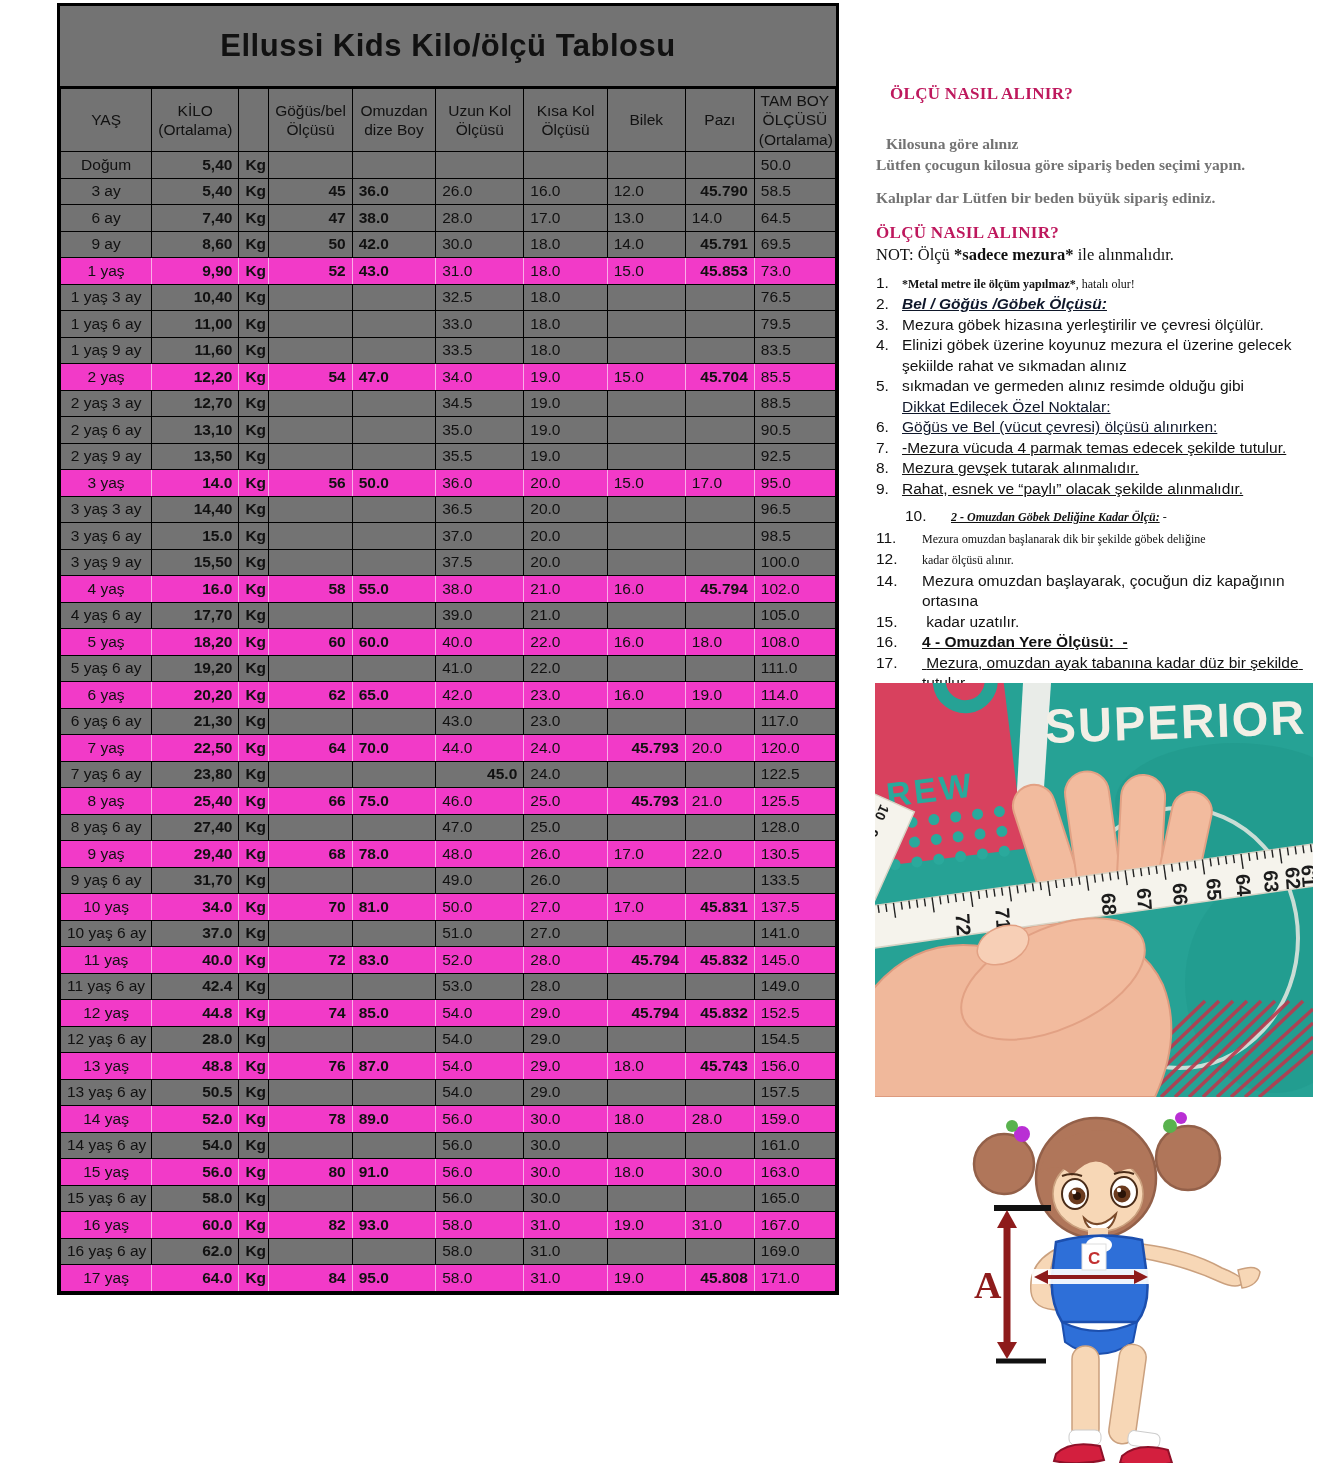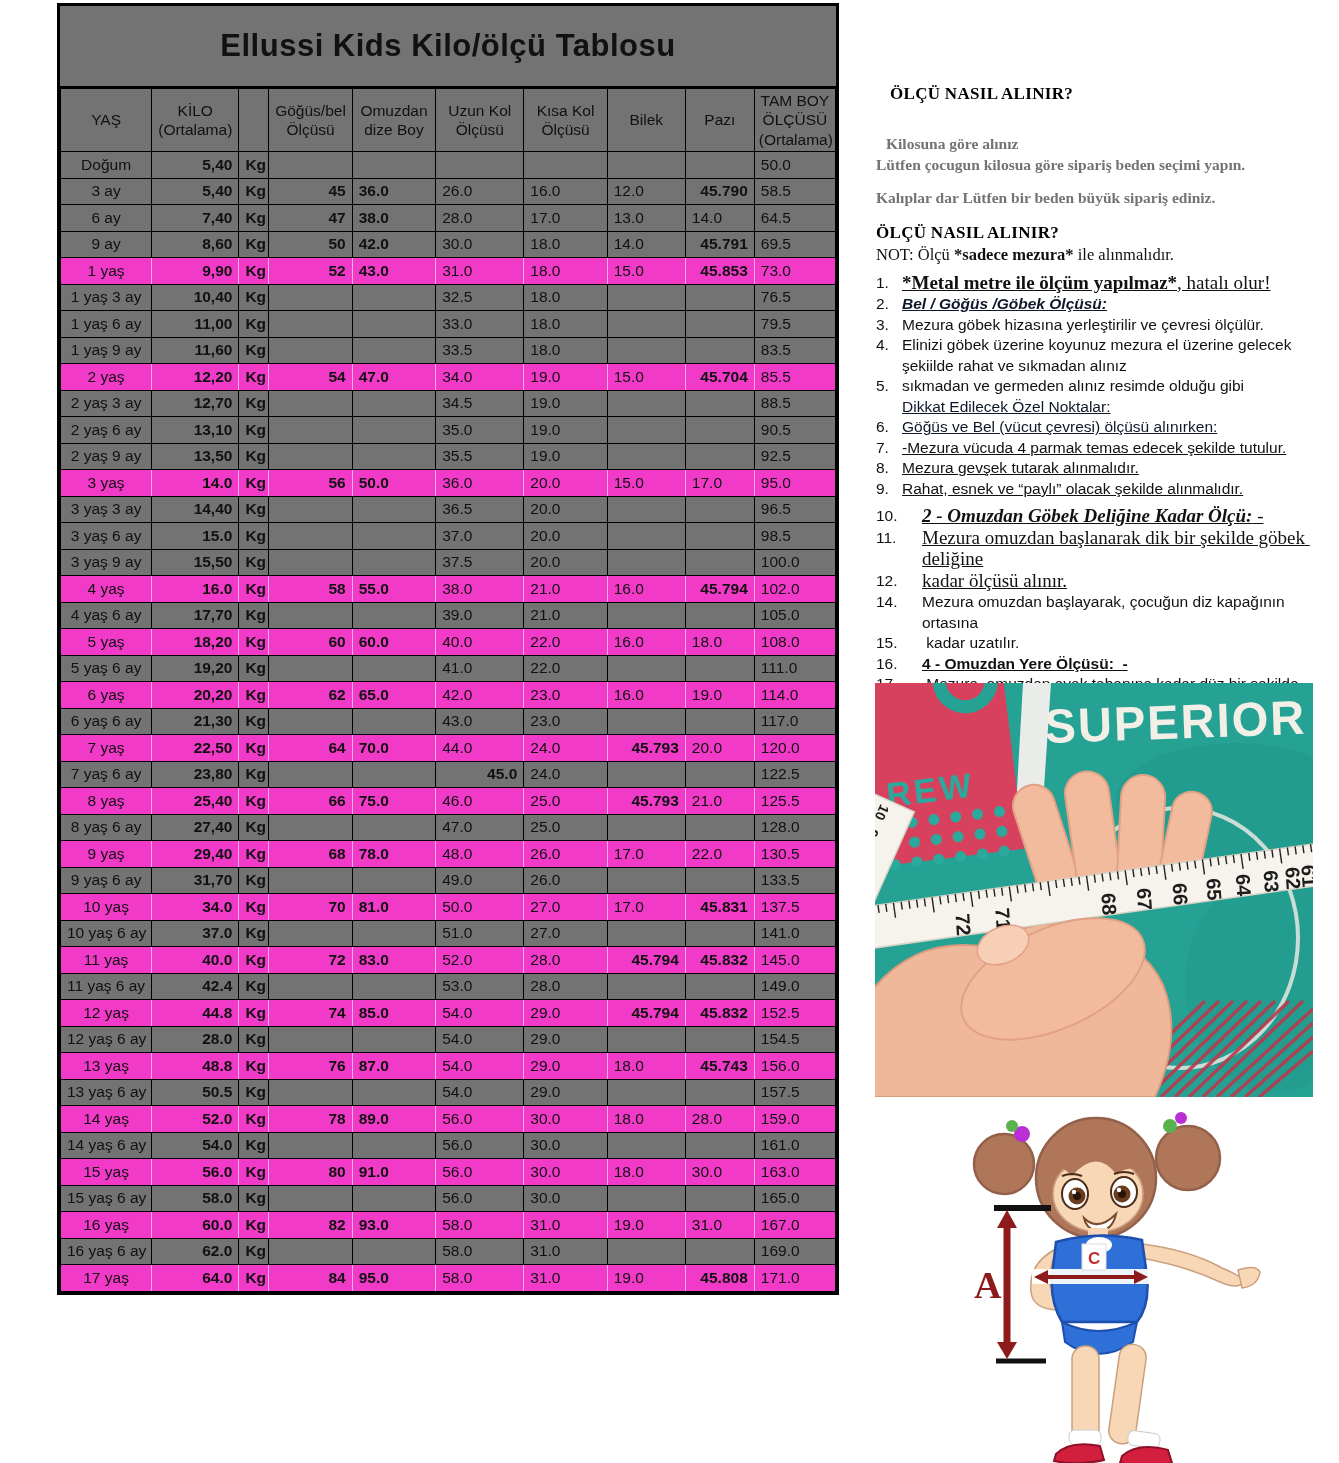--- a/index.html
+++ b/index.html
@@ -34,40 +34,40 @@
   td.c-omuz{text-align:left;font-weight:bold;}
   td.c-uzun,td.c-kisa,td.c-bilek,td.c-pazi,td.c-tam{text-align:left;}
   td.right{text-align:right;font-weight:bold;}
   tr.hl td{background:#f23ac8;}
   tr.hl td{border-left-color:#f9aee7;border-right-color:#f9aee7;}
   tr.hl td:first-child{border-left-color:#000;}
   tr.hl td:last-child{border-right-color:#000;}
   
   .panel{position:absolute;left:876px;top:84px;width:462px;}
   .h-red{
-    font-family:"Liberation Serif", serif;color:#000000;font-weight:bold;font-size:17px;
+    font-family:"Liberation Serif", serif;color:#be185d;font-weight:bold;font-size:17px;
     padding-left:14px;letter-spacing:.3px;
   }
   .intro{margin-top:30px;font-family:"Liberation Serif", serif;font-weight:bold;color:#737373;font-size:15.5px;line-height:1.35;}
   .intro .l1{padding-left:10px;}
   .intro .l3{margin-top:12px;}
   .h-red2{margin-top:14px;padding-left:0;font-size:17px;}
   .note{font-family:"Liberation Serif", serif;font-size:16.5px;color:#111;margin-top:2px;}
   .note b{font-weight:bold;}
   .ilist{margin-top:8px;}
   .li{display:flex;font-size:15.5px;line-height:20.5px;color:#111;}
   .li .num{flex:0 0 26px;}
   .li.wide .num{flex:0 0 46px;}
   .li .txt{flex:1;white-space:pre-wrap;}
   .li .b{font-weight:bold;}
   .li .i{font-style:italic;}
   .li .u{text-decoration:underline;}
   .li .r{color:#0f172a;}
-  .li .sf{font-family:"Liberation Serif", serif;font-size:19px;text-decoration:underline;}
-  .li.gap{margin-top:7px;}
+  .li .sf{font-family:"Liberation Serif", serif;font-size:12px;}
+  .li.gap{margin-top:7px;margin-left:29px;}
   
   .photo{position:absolute;left:875px;top:683px;width:438px;height:414px;overflow:hidden;}
   .photo svg{display:block;}
   .tapeNum{font-family:"Liberation Sans", sans-serif;font-size:20px;font-weight:bold;fill:#1c1c1c;}
   .tapeNumS{font-family:"Liberation Sans", sans-serif;font-size:14px;font-weight:bold;fill:#1c1c1c;}
   
   .figure{position:absolute;left:938px;top:1100px;width:332px;height:363px;}
 </style>
 </head>
 <body>

